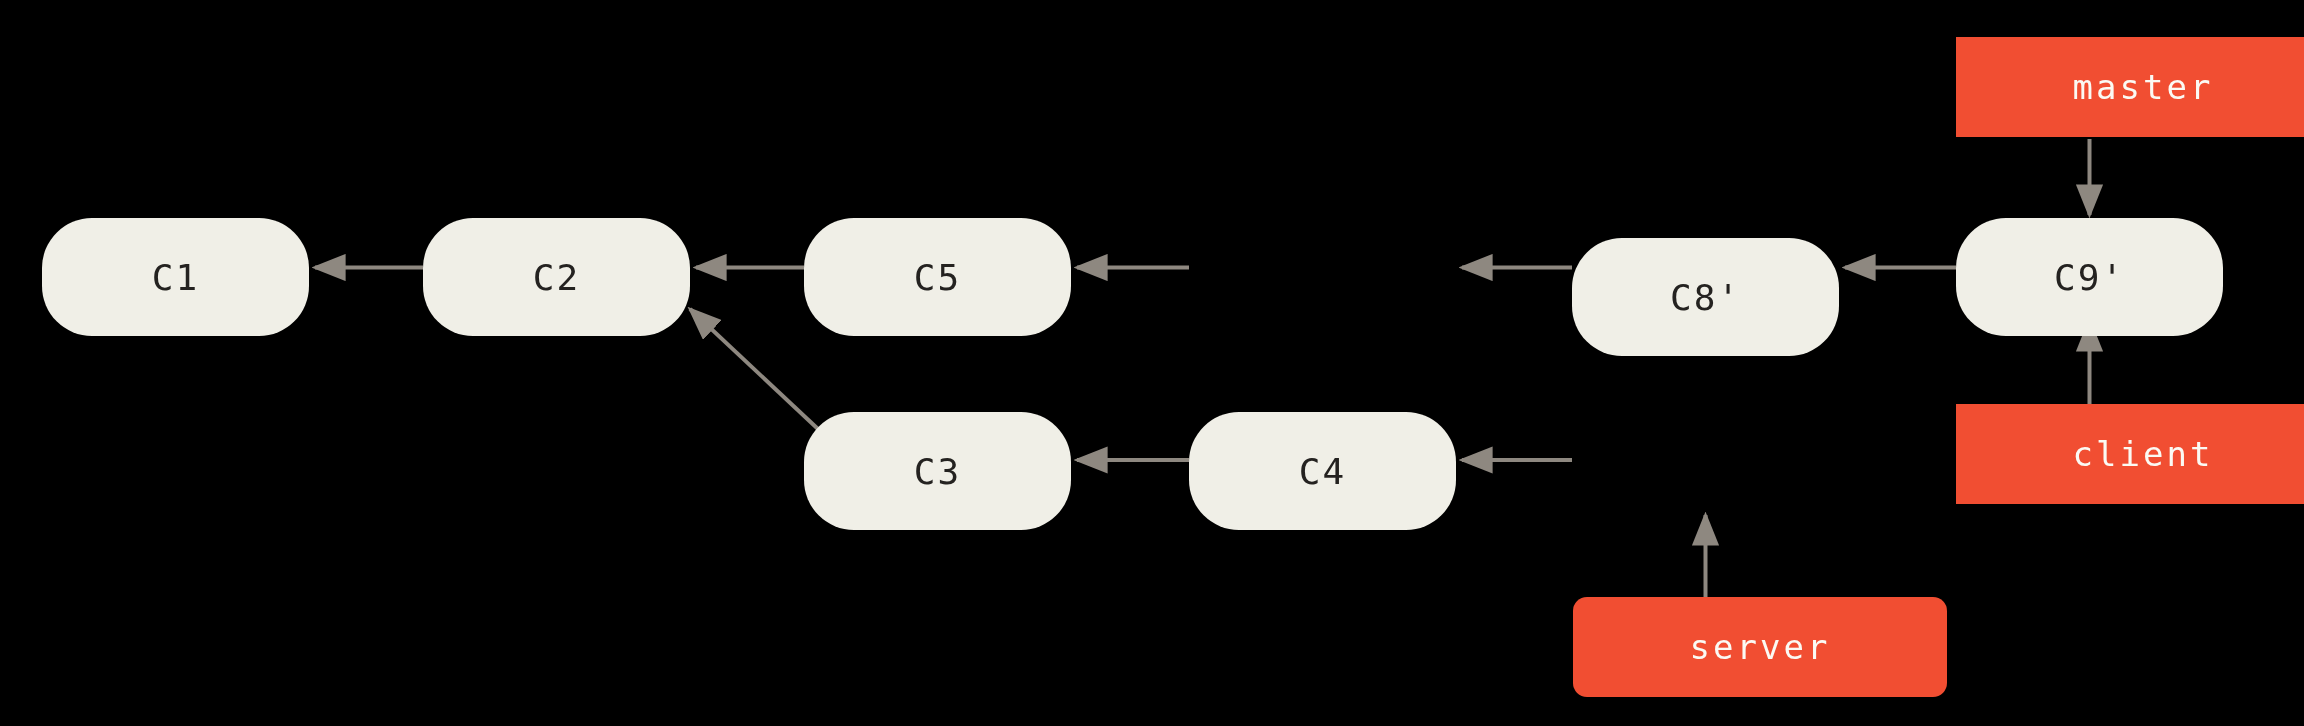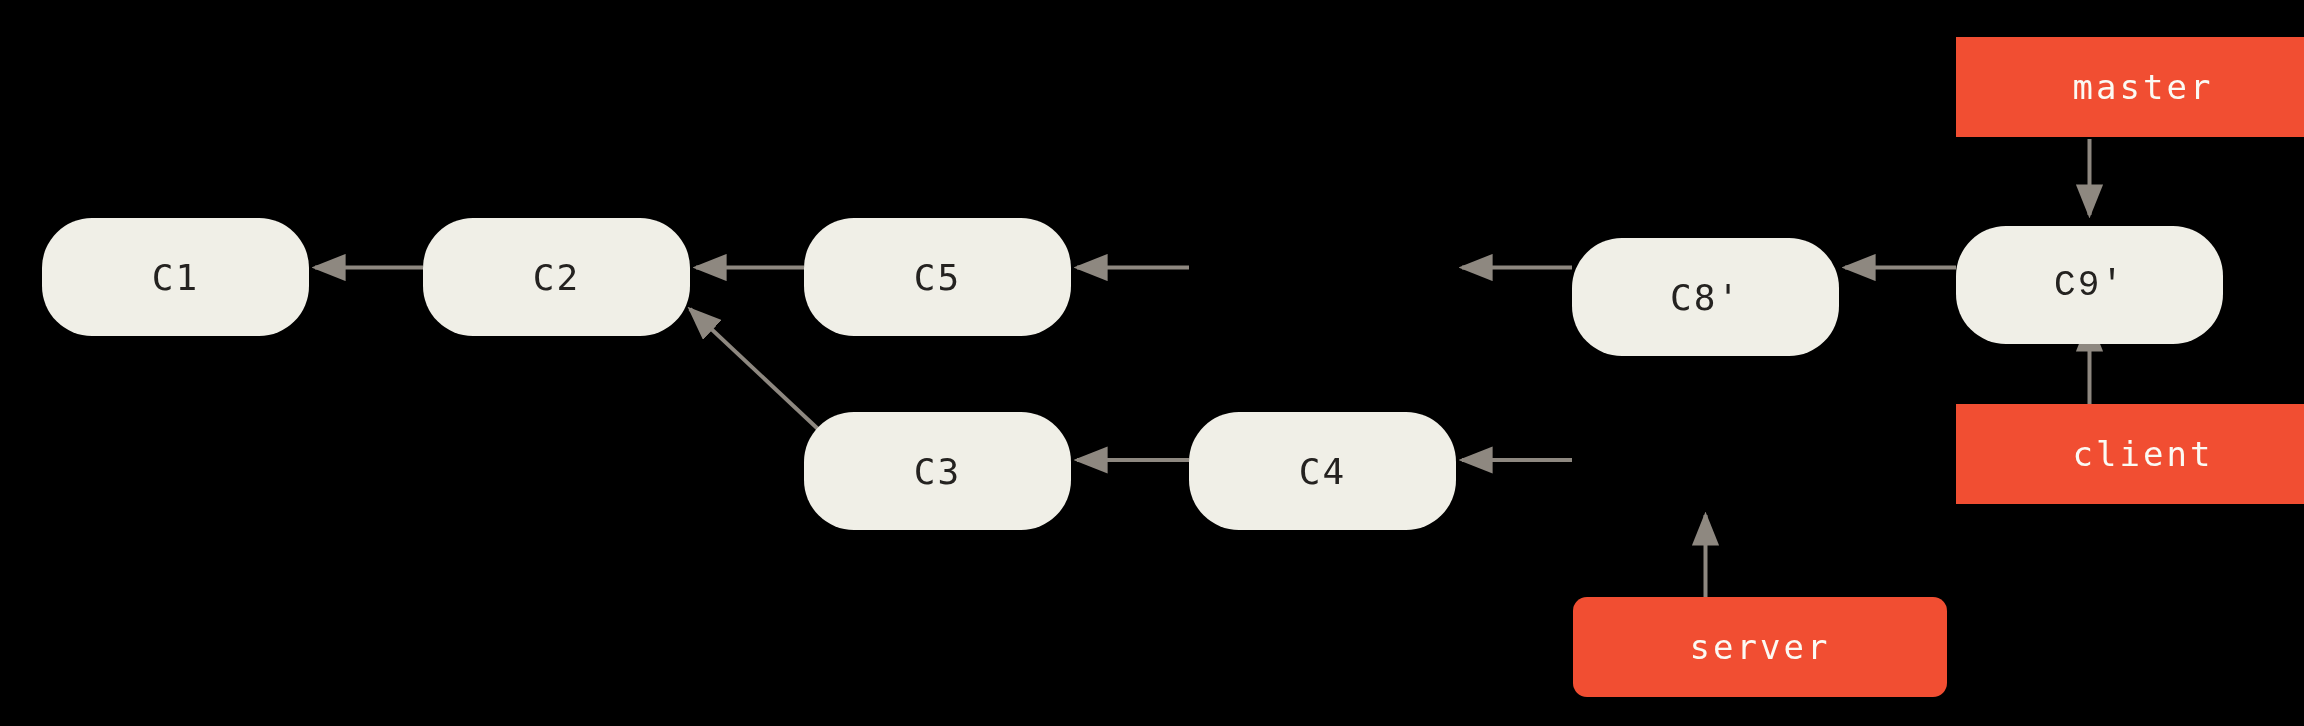--- a/index.html
+++ b/index.html
@@ -50,21 +50,21 @@
     font-size: 34px;
     letter-spacing: 3px;
     color: var(--branch-text, #fbfaf4);
   }
   
   #node-c1  { left: 42px;   top: 218px; }
   #node-c2  { left: 423px;  top: 218px; }
   #node-c5  { left: 804px;  top: 218px; }
   #node-c6  { left: 1189px; top: 218px; }
   #node-c8p { left: 1572px; top: 218px; margin-top: 20px; }
-  #node-c9p { left: 1956px; top: 226px; font-family: Liberation Mono, monospace; }
+  #node-c9p { left: 1956px; top: 218px; }
   
   #node-c3  { left: 804px;  top: 412px; justify-content: center; }
   #node-c4  { left: 1189px; top: 412px; }
   #node-c10 { left: 1572px; top: 412px; }
   
   #branch-master { left: 1956px; top: 37px;  }
   #branch-client { left: 1956px; top: 404px; justify-content: center; }
   #branch-server { left: 1573px; top: 597px; border-radius: 14px; }
 </style>
 </head>

